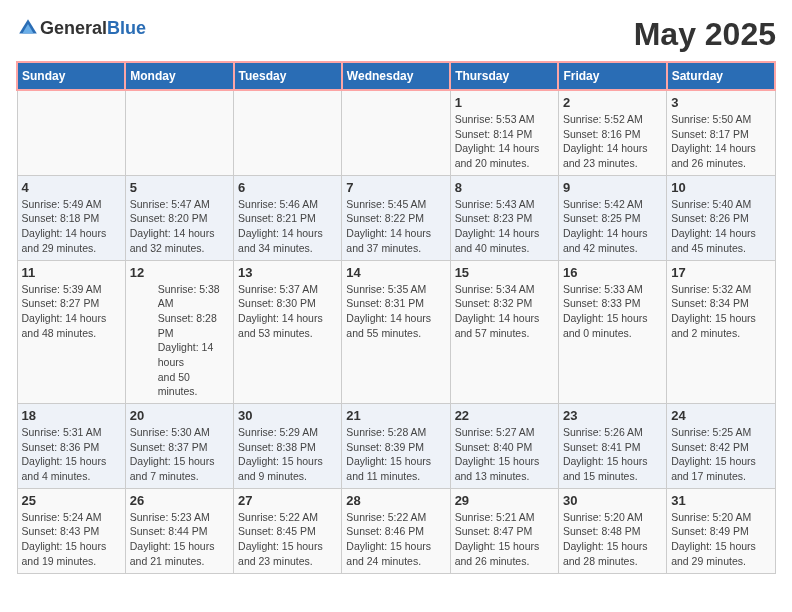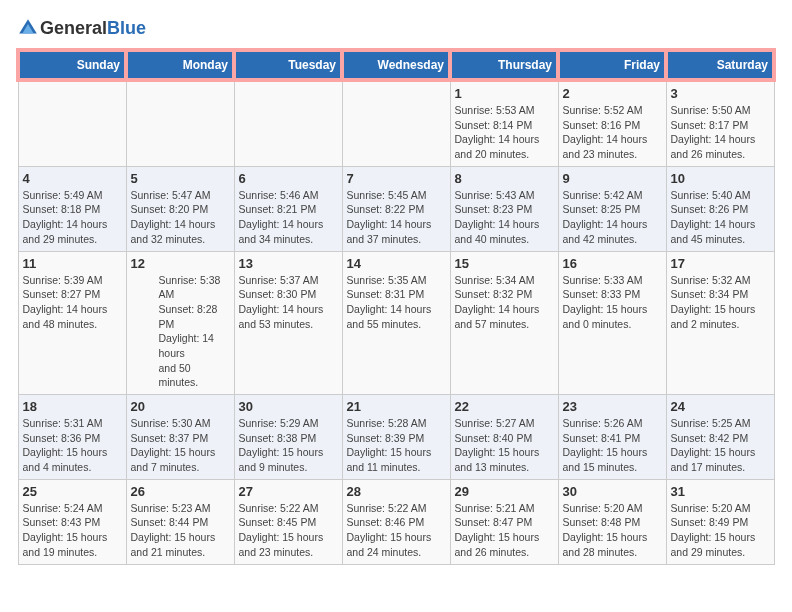--- a/index.html
+++ b/index.html
@@ -48,24 +48,24 @@
     }
     table {
       width: 100%;
       border-collapse: collapse;
       font-size: 11px;
     }
     thead tr th {
       background-color: #2a6db5;
       color: #fff;
       padding: 6px 4px;
-      text-align: right;
+      text-align: left;
       font-weight: bold;
       font-size: 12px;
-      border: 4px solid #fca5a5;
+      border: 2px solid #fca5a5;
     }
     tbody tr td {
       border: 1px solid #ccc;
       vertical-align: top;
       padding: 4px;
       width: calc(100% / 7);
       height: 80px;
     }
     .cell-day {
       font-weight: bold;
@@ -95,20 +95,21 @@
   <div class="logo">
     <svg class="logo-icon" viewBox="0 0 30 30" xmlns="http://www.w3.org/2000/svg">
       <polygon points="15,4 26,22 4,22" fill="#2a6db5"></polygon>
       <polygon points="15,10 22,22 8,22" fill="#6aaee8"></polygon>
     </svg>
     <div>
       <span class="logo-text-general">General</span><span class="logo-text-blue">Blue</span>
     </div>
   </div>
   <div class="title-area">
+    <div class="month-title">May 2025</div>
   </div>
 </div>
 
 <table>
   <thead>
     <tr id="days-header">
     <th>Sunday</th>
         <th>Monday</th>
         <th>Tuesday</th>
         <th>Wednesday</th>

